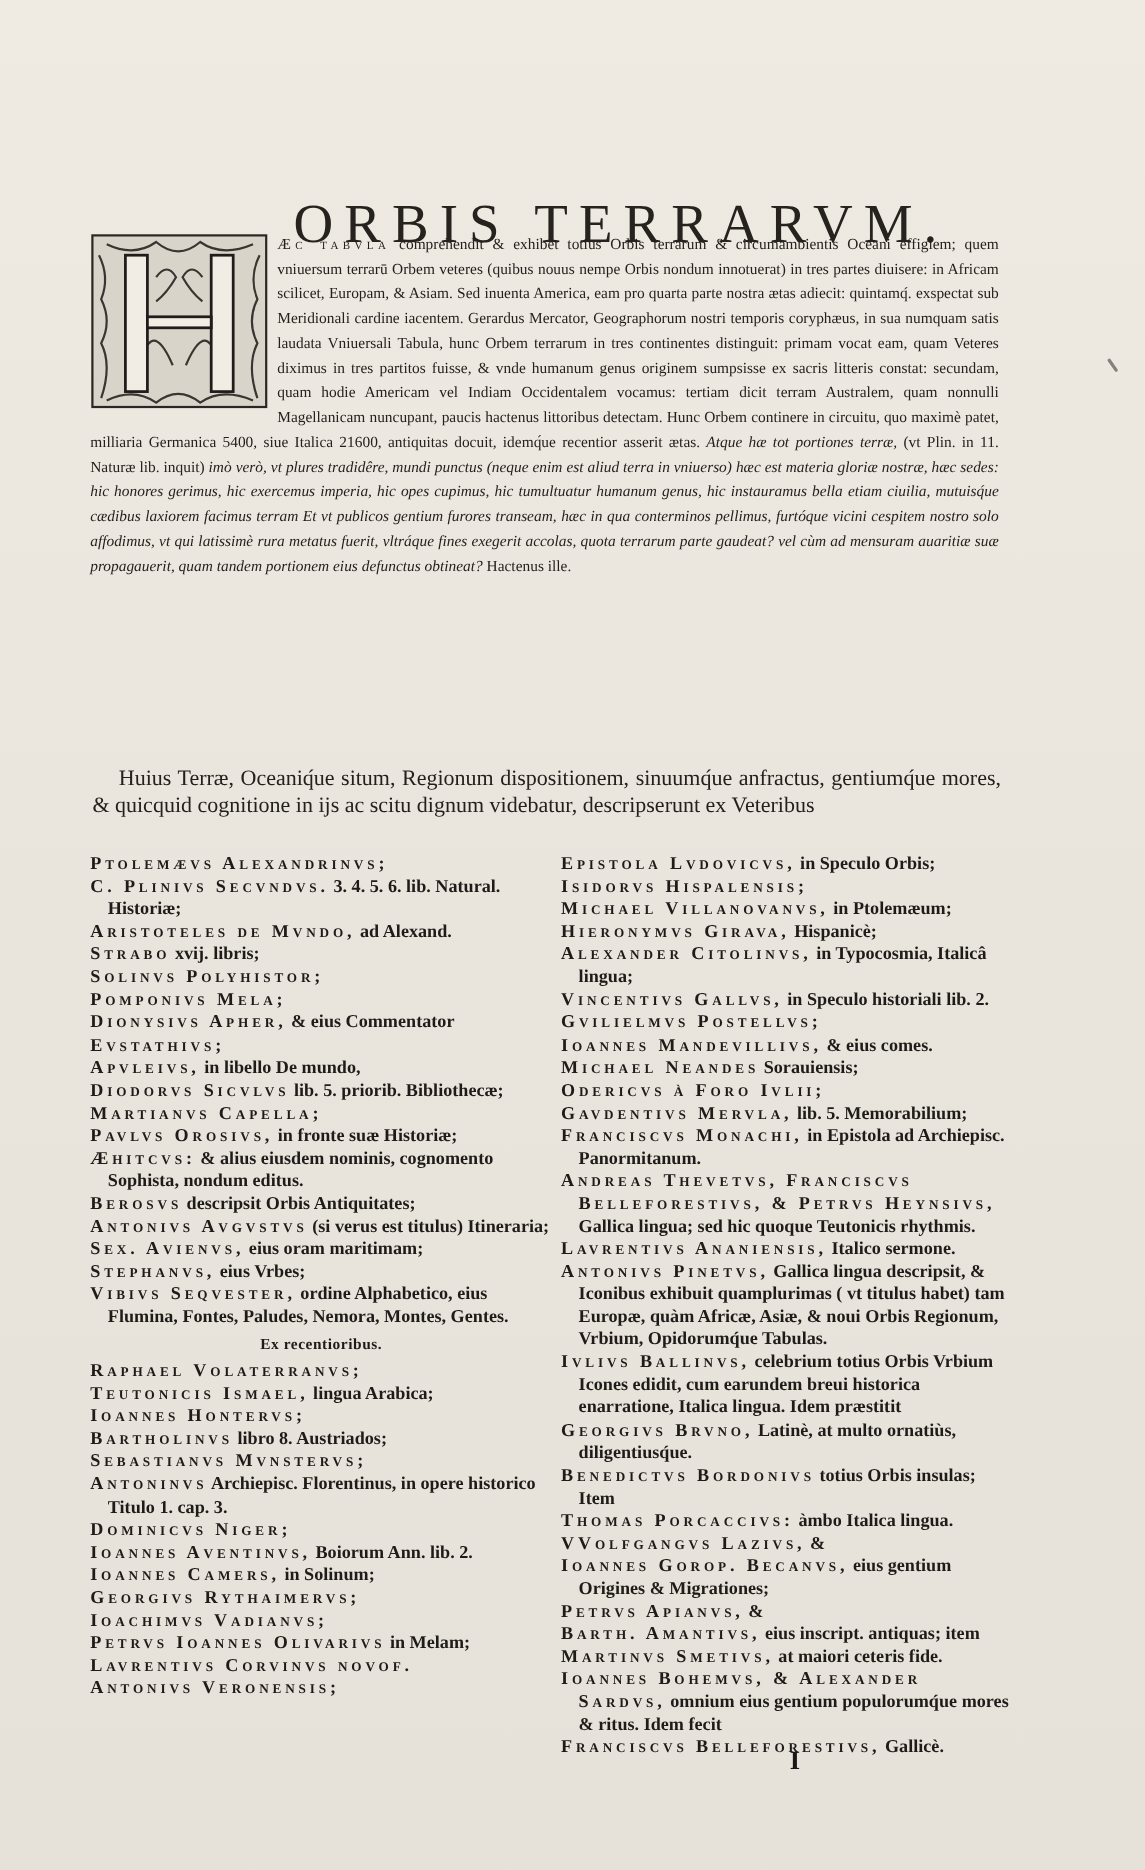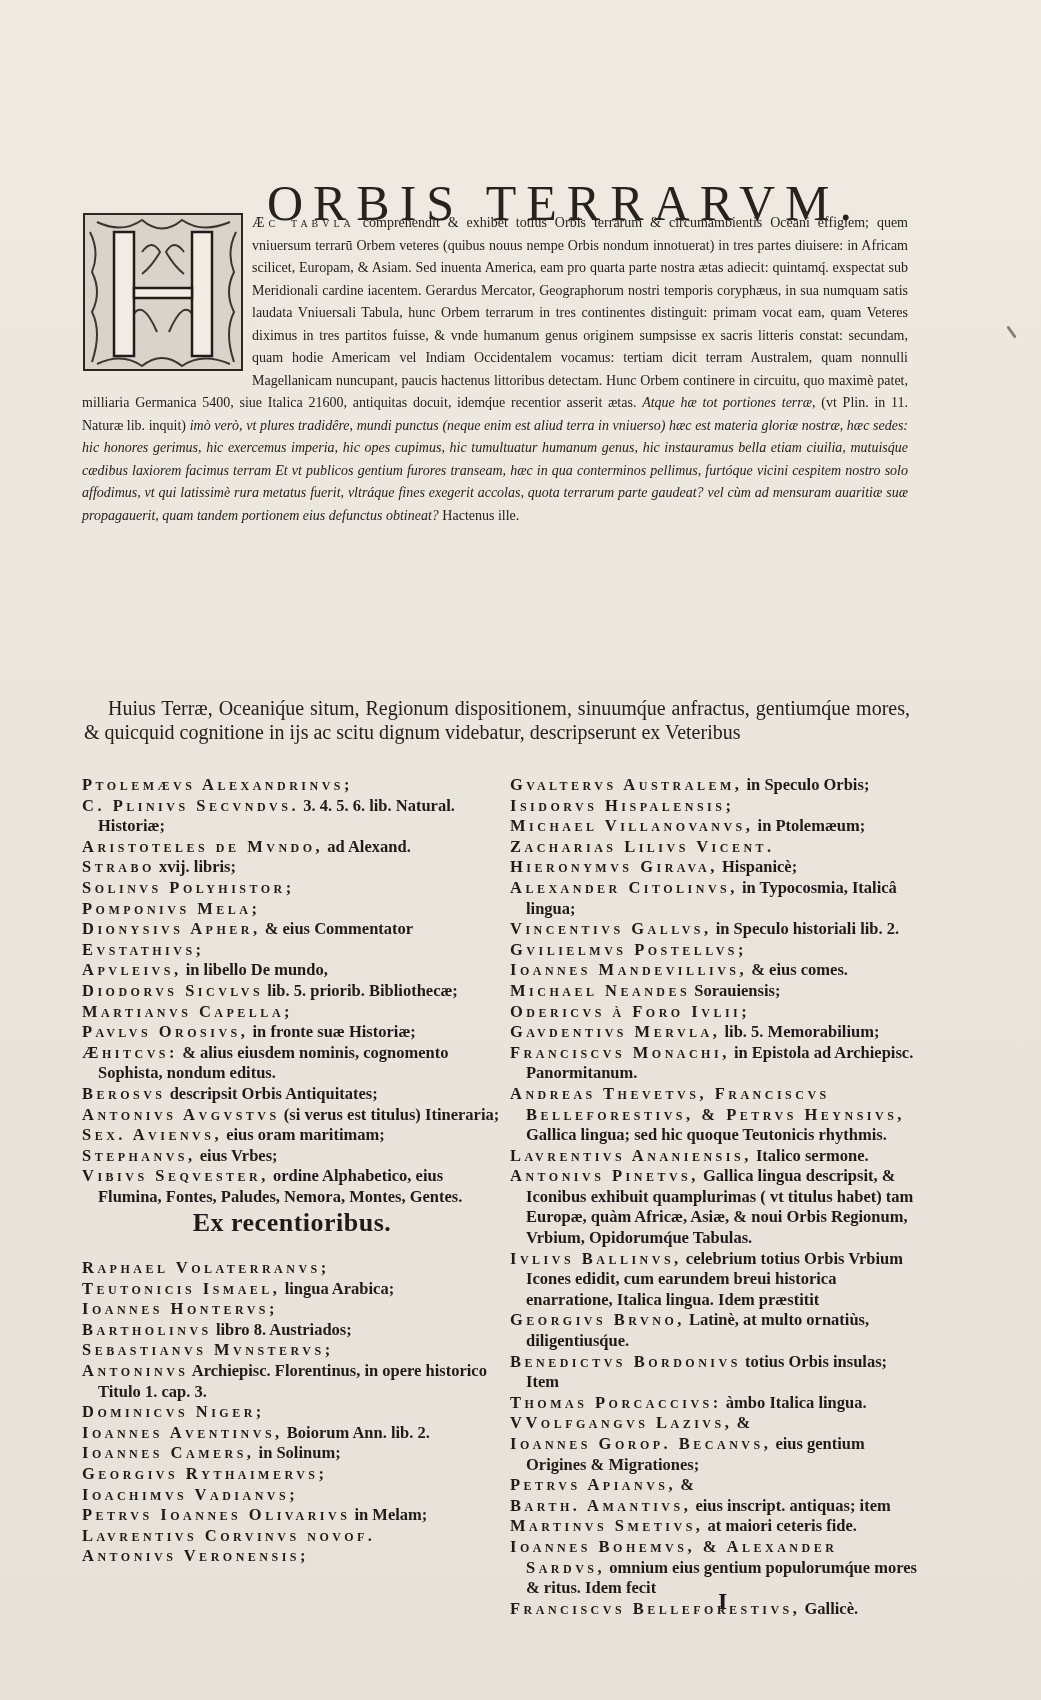--- a/index.html
+++ b/index.html
@@ -40,21 +40,21 @@
   .col {
     position: absolute; top: 775px; width: 420px;
     font-family: "Liberation Serif", serif;
     font-size: 16.5px; line-height: 20.6px; color: #1e1b18; font-weight: bold;
   }
   .col.left { left: 82px; }
   .col.right { left: 510px; width: 410px; }
   .entry { padding-left: 16px; text-indent: -16px; margin: 0; }
   .entry .name { font-variant: small-caps; letter-spacing: 3.5px; }
   .subhead {
-    text-align: center; font-size: 26px; margin: 6px 0 24px 0; letter-spacing: 0.5px;
+    text-align: center; font-size: 14px; margin: 6px 0 2px 0; letter-spacing: 0.5px;
   }
   .pagenum {
     position: absolute; top: 1588px; left: 718px; font-size: 24px; font-weight: bold;
     font-family: "Liberation Serif", serif; color: #1a1816;
   }
   .speck { position: absolute; width: 3px; height: 14px; background: #5a5650; transform: rotate(-35deg); opacity: 0.7; border-radius: 2px; }
 </style>
 </head>
 <body>
 
@@ -124,24 +124,23 @@
         <p class="entry"><span class="name">Georgivs Rythaimervs;</span><span></span></p>
         <p class="entry"><span class="name">Ioachimvs Vadianvs;</span><span></span></p>
         <p class="entry"><span class="name">Petrvs Ioannes Olivarivs</span><span> in Melam;</span></p>
         <p class="entry"><span class="name">Lavrentivs Corvinvs novof.</span><span></span></p>
         <p class="entry"><span class="name">Antonivs Veronensis;</span><span></span></p>
       </div>
   </div>
 
   <div class="col right">
     <div id="right-list">
-        <p class="entry"><span class="name">Gvaltervs Australem,</span><span> in Speculo Orbis;</span></p>
+        <p class="entry"><span class="name">Epistola Lvdovicvs,</span><span> in Speculo Orbis;</span></p>
         <p class="entry"><span class="name">Isidorvs Hispalensis;</span><span></span></p>
         <p class="entry"><span class="name">Michael Villanovanvs,</span><span> in Ptolemæum;</span></p>
-        <p class="entry"><span class="name">Zacharias Lilivs Vicent.</span><span></span></p>
         <p class="entry"><span class="name">Hieronymvs Girava,</span><span> Hispanicè;</span></p>
         <p class="entry"><span class="name">Alexander Citolinvs,</span><span> in Typocosmia, Italicâ lingua;</span></p>
         <p class="entry"><span class="name">Vincentivs Gallvs,</span><span> in Speculo historiali lib. 2.</span></p>
         <p class="entry"><span class="name">Gvilielmvs Postellvs;</span><span></span></p>
         <p class="entry"><span class="name">Ioannes Mandevillivs,</span><span> &amp; eius comes.</span></p>
         <p class="entry"><span class="name">Michael Neandes</span><span> Sorauiensis;</span></p>
         <p class="entry"><span class="name">Odericvs à Foro Ivlii;</span><span></span></p>
         <p class="entry"><span class="name">Gavdentivs Mervla,</span><span> lib. 5. Memorabilium;</span></p>
         <p class="entry"><span class="name">Franciscvs Monachi,</span><span> in Epistola ad Archiepisc. Panormitanum.</span></p>
         <p class="entry"><span class="name">Andreas Thevetvs, Franciscvs Belleforestivs, &amp; Petrvs Heynsivs,</span><span> Gallica lingua; sed hic quoque Teutonicis rhythmis.</span></p>

